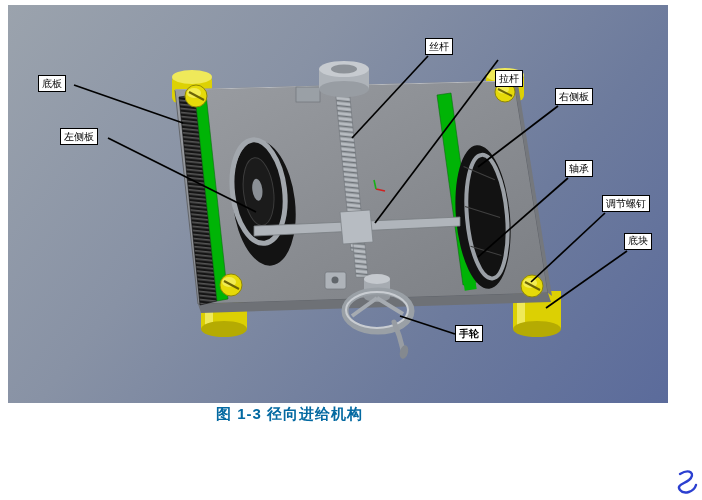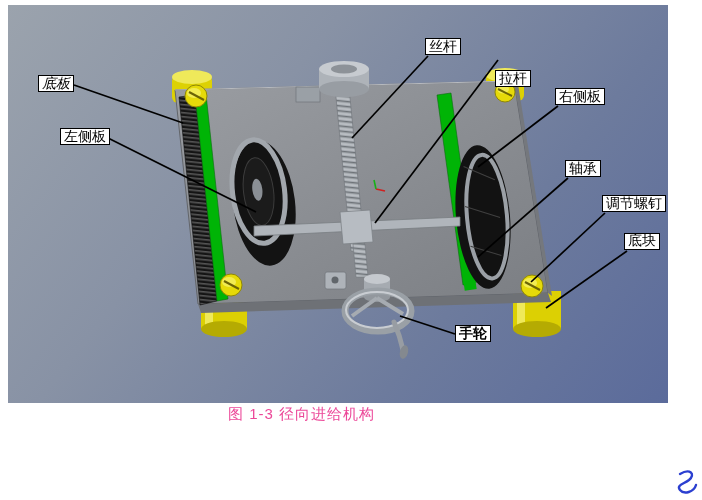--- a/index.html
+++ b/index.html
@@ -7,26 +7,26 @@
     width:702px;height:500px;position:relative;background:#ffffff;
     font-family:"Liberation Sans","DejaVu Sans",sans-serif;overflow:hidden;
   }
   .figure-image{
     position:absolute;left:8px;top:5px;width:660px;height:398px;
     background:linear-gradient(128deg,#9ba3ad 0%,#8892a5 35%,#6d7b9d 70%,#5b6b9b 100%);
   }
   .figure-image svg.model{position:absolute;left:0;top:0;width:660px;height:398px;}
   .part-label{
     position:absolute;background:#ffffff;border:1px solid #000;
-    font-size:14px;line-height:13px;padding:1px 3px;color:#000;
+    font-size:10px;line-height:13px;padding:1px 3px;color:#000;
     white-space:nowrap;z-index:3;text-align:center;
   }
   .caption{
-    position:absolute;left:228px;top:405px;font-size:15px;font-weight:normal;
-    color:#ec4899;letter-spacing:1px;
+    position:absolute;left:216px;top:405px;font-size:15px;font-weight:bold;
+    color:#0369a1;letter-spacing:1px;
   }
   .scribble{position:absolute;left:660px;top:466px;width:42px;height:34px;}
 </style>
 </head>
 <body>
 
 <div class="figure-image">
 
   <svg class="model" viewBox="0 0 660 398">
     <defs>
@@ -161,21 +161,21 @@
       <line x1="420" y1="51" x2="344" y2="133"></line>
       <line x1="490" y1="55" x2="367" y2="218"></line>
       <line x1="550" y1="101" x2="470" y2="162"></line>
       <line x1="560" y1="173" x2="470" y2="252"></line>
       <line x1="597" y1="208" x2="523" y2="277"></line>
       <line x1="619" y1="246" x2="538" y2="303"></line>
       <line x1="447" y1="329" x2="392" y2="311"></line>
     </g>
   </svg>
 
-  <div class="part-label" style="left:30px;top:70px;font-style:italic;">底板</div>
+  <div class="part-label" style="left:30px;top:70px;">底板</div>
   <div class="part-label" style="left:52px;top:123px;">左侧板</div>
   <div class="part-label" style="left:417px;top:33px;">丝杆</div>
   <div class="part-label" style="left:487px;top:37px;margin-top:28px;">拉杆</div>
   <div class="part-label" style="left:547px;top:83px;">右侧板</div>
   <div class="part-label" style="left:557px;top:155px;">轴承</div>
   <div class="part-label" style="left:594px;top:190px;">调节螺钉</div>
   <div class="part-label" style="left:616px;top:228px;font-family:Liberation Mono, monospace;">底块</div>
   <div class="part-label" style="left:447px;top:320px;font-weight:bold;">手轮</div>
 </div>
 

